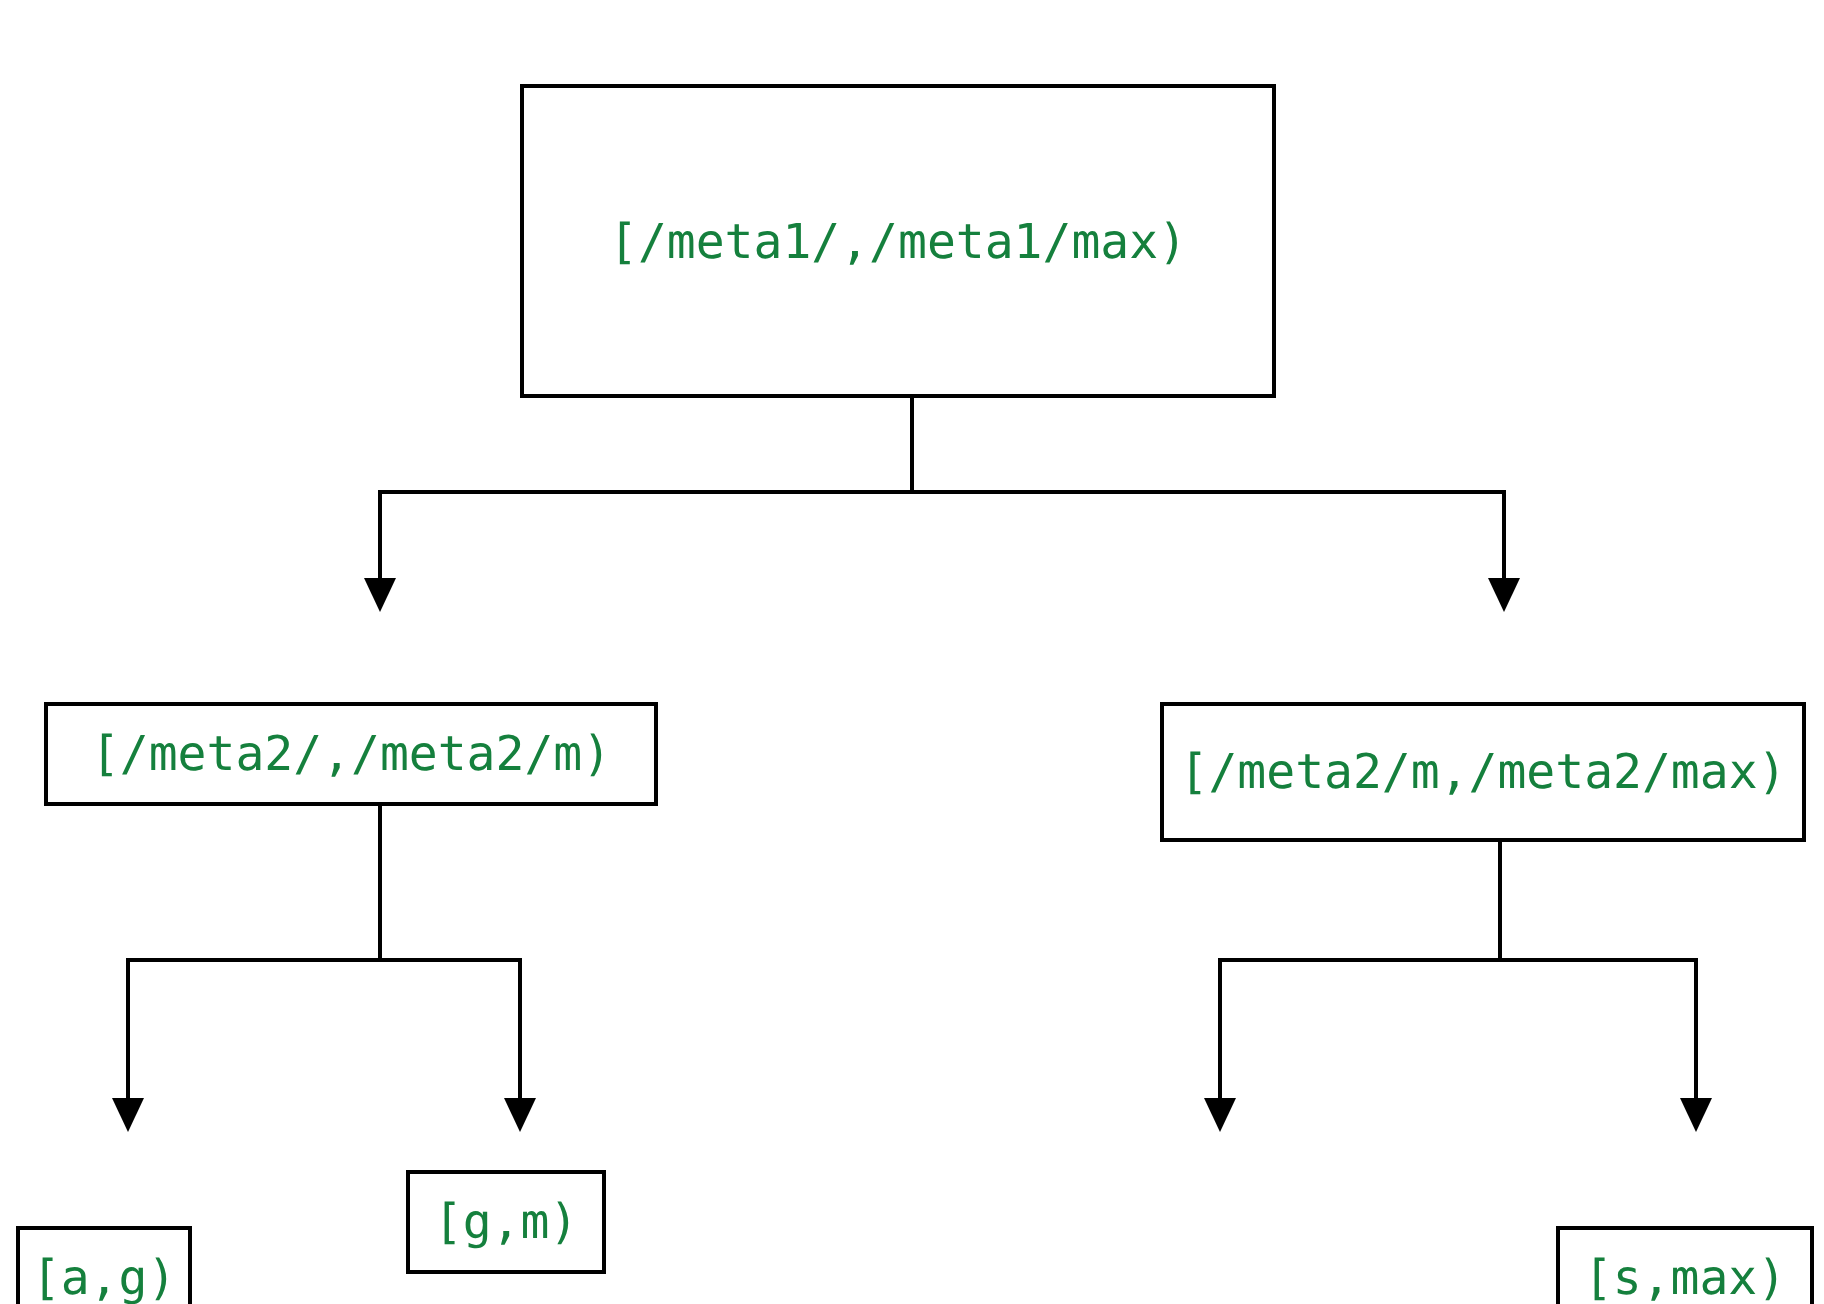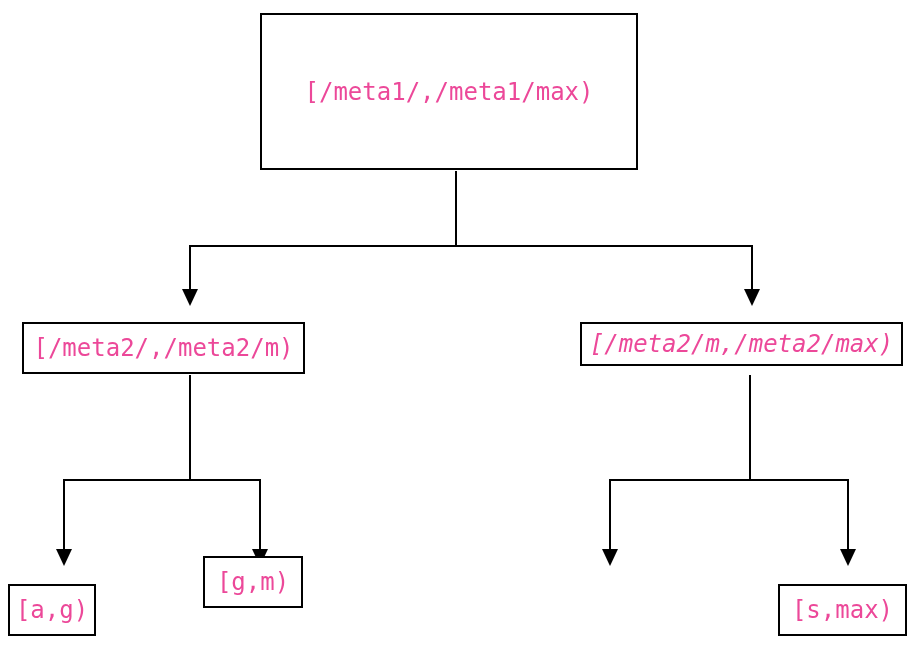--- a/index.html
+++ b/index.html
@@ -14,27 +14,28 @@
   .node{
     position:absolute;
     box-sizing:border-box;
     border:2px solid #000000;
     background:#ffffff;
     display:flex;
     align-items:center;
     justify-content:center;
     font-size:24px;
     line-height:1;
-    color:#ec4899;
+    color:#15803d;
     white-space:pre;
     letter-spacing:0;
+    margin-top:29px;
   }
   #n-root {left:260px;top:13px; width:378px;height:157px;}
-  #n-left {left:22px; top:322px;width:283px;height:52px;}
-  #n-right{left:580px;top:322px;width:323px;height:44px;font-style:italic;}
+  #n-left {left:22px; top:322px;width:307px;height:52px;}
+  #n-right{left:580px;top:322px;width:323px;height:70px;}
   #n-ag   {left:8px;  top:584px;width:88px;height:52px;}
   #n-gm   {left:203px;top:556px;width:100px;height:52px;}
   #n-ms   {left:553px;top:584px;width:100px;height:52px;}
   #n-smax {left:778px;top:584px;width:129px;height:52px;text-align:right;}
 </style>
 </head>
 <body>
 
 <div id="canvas">
 

